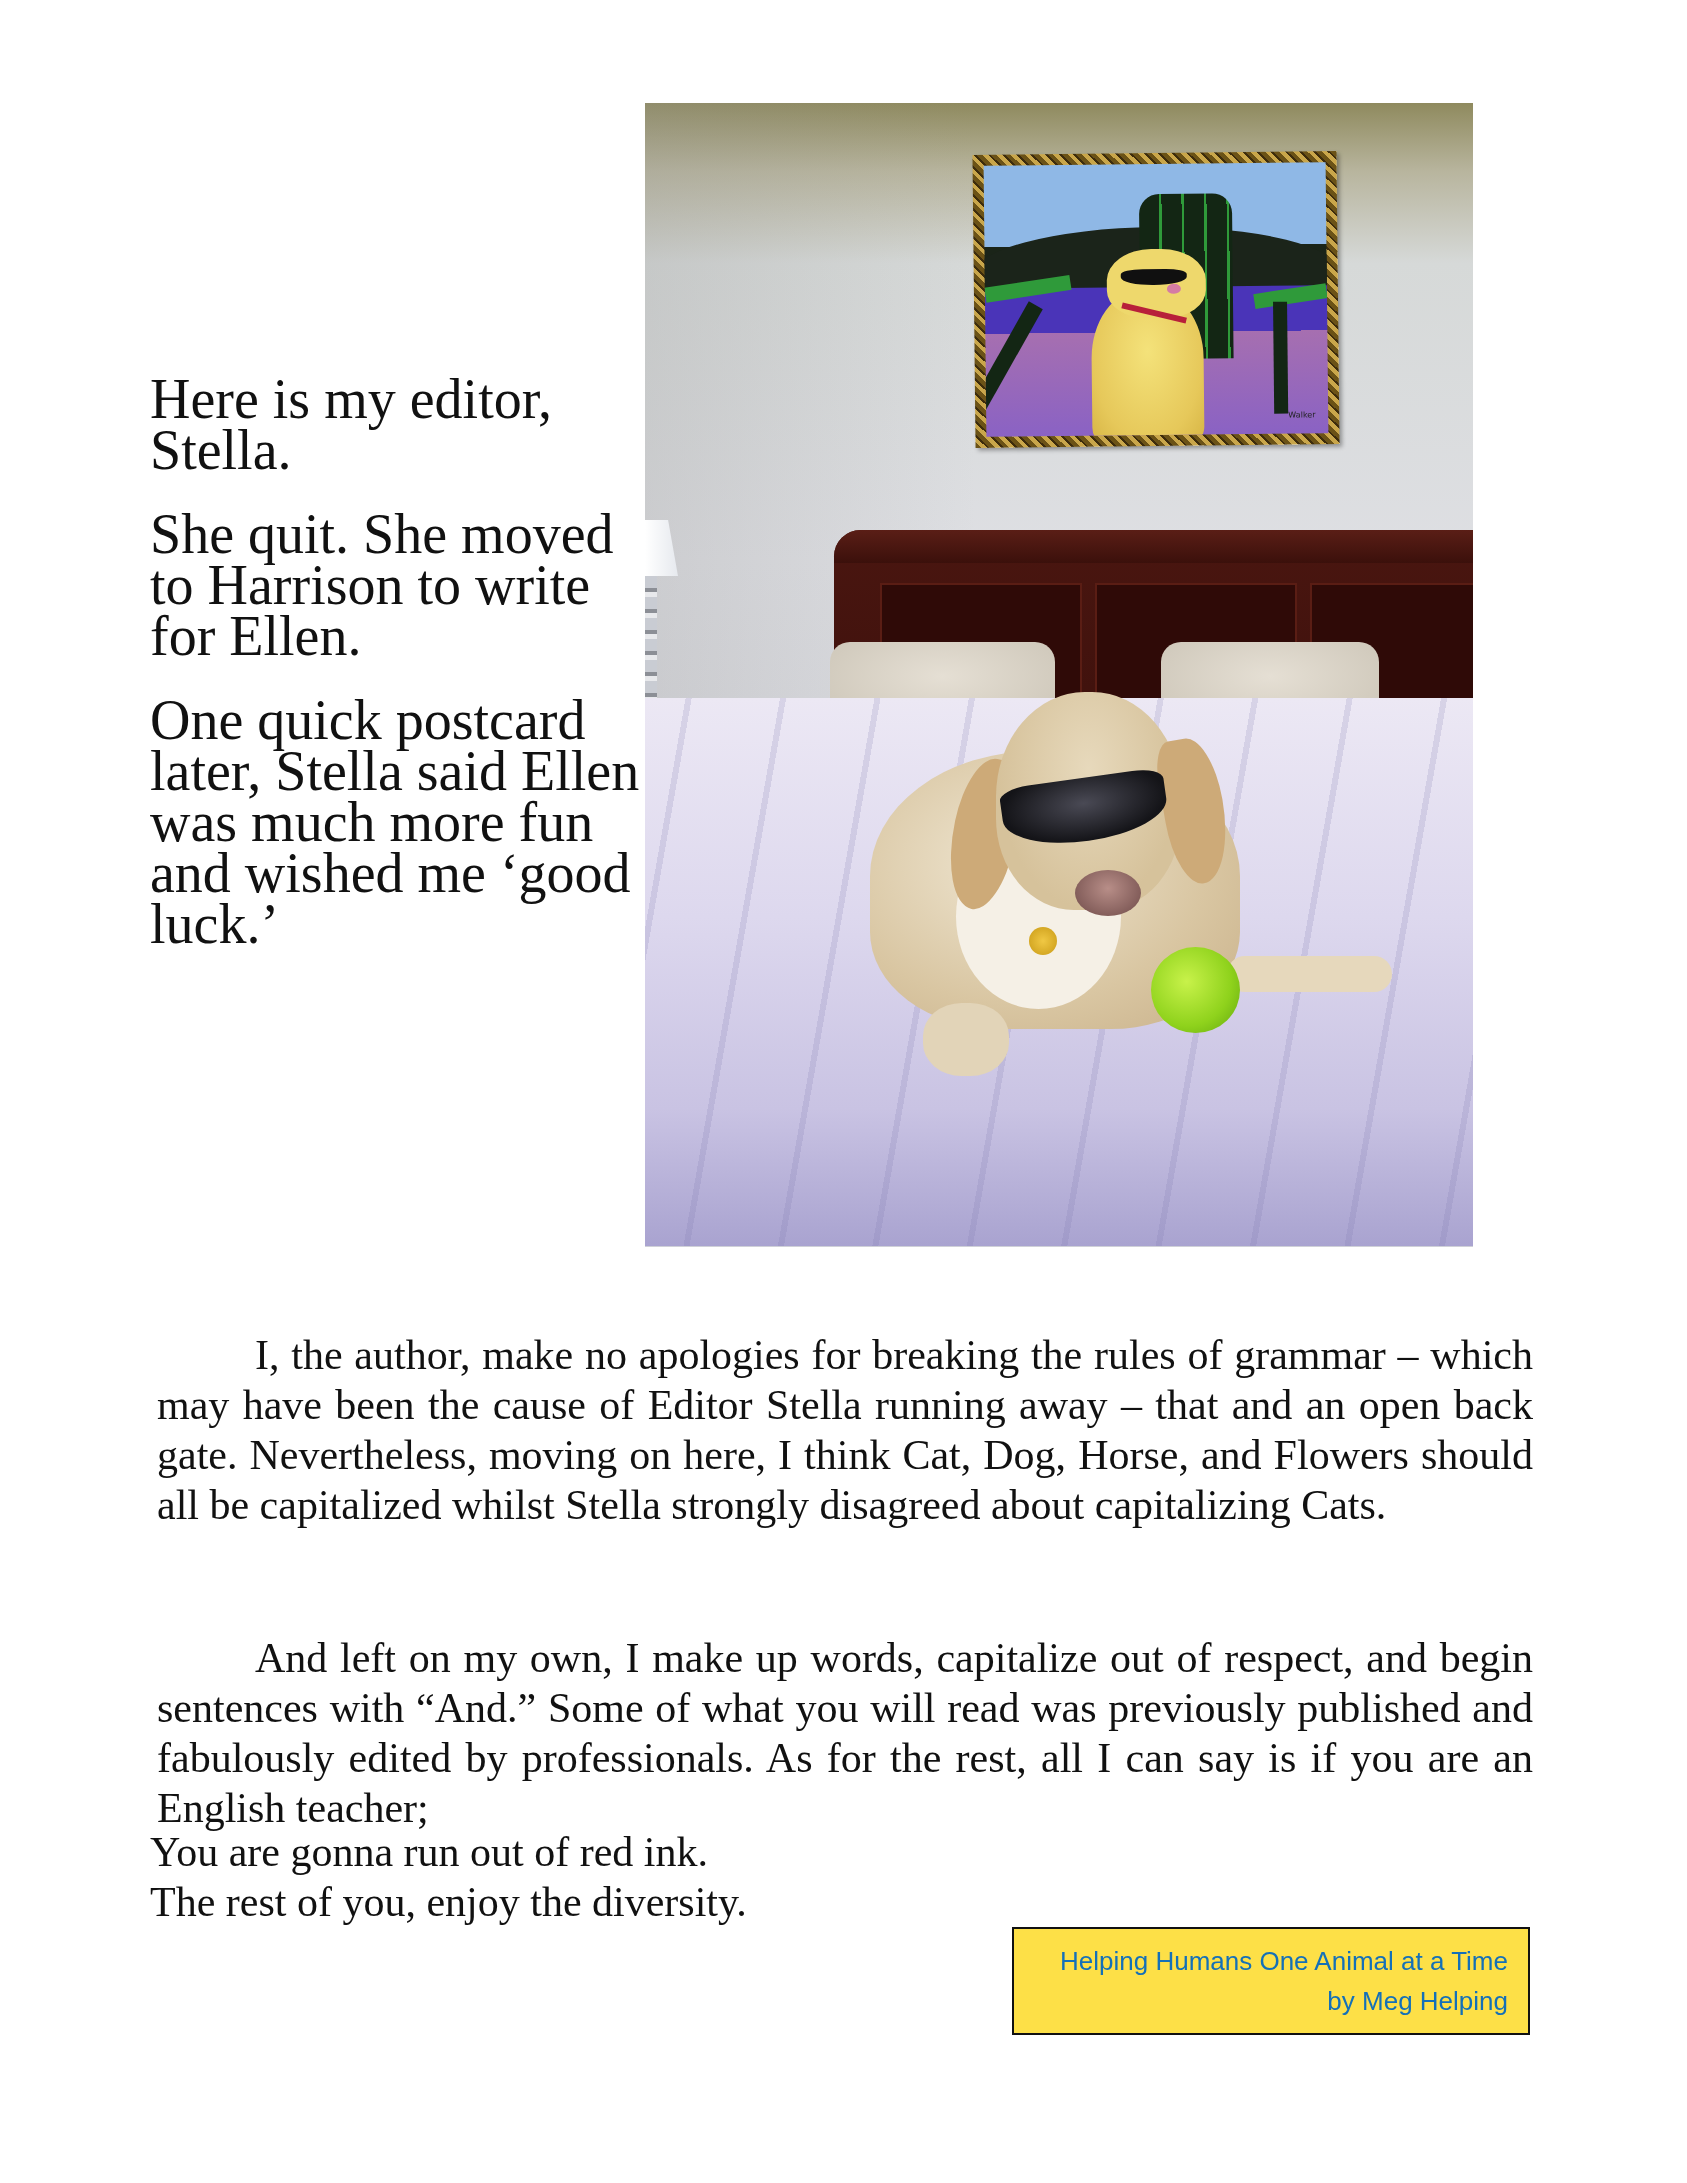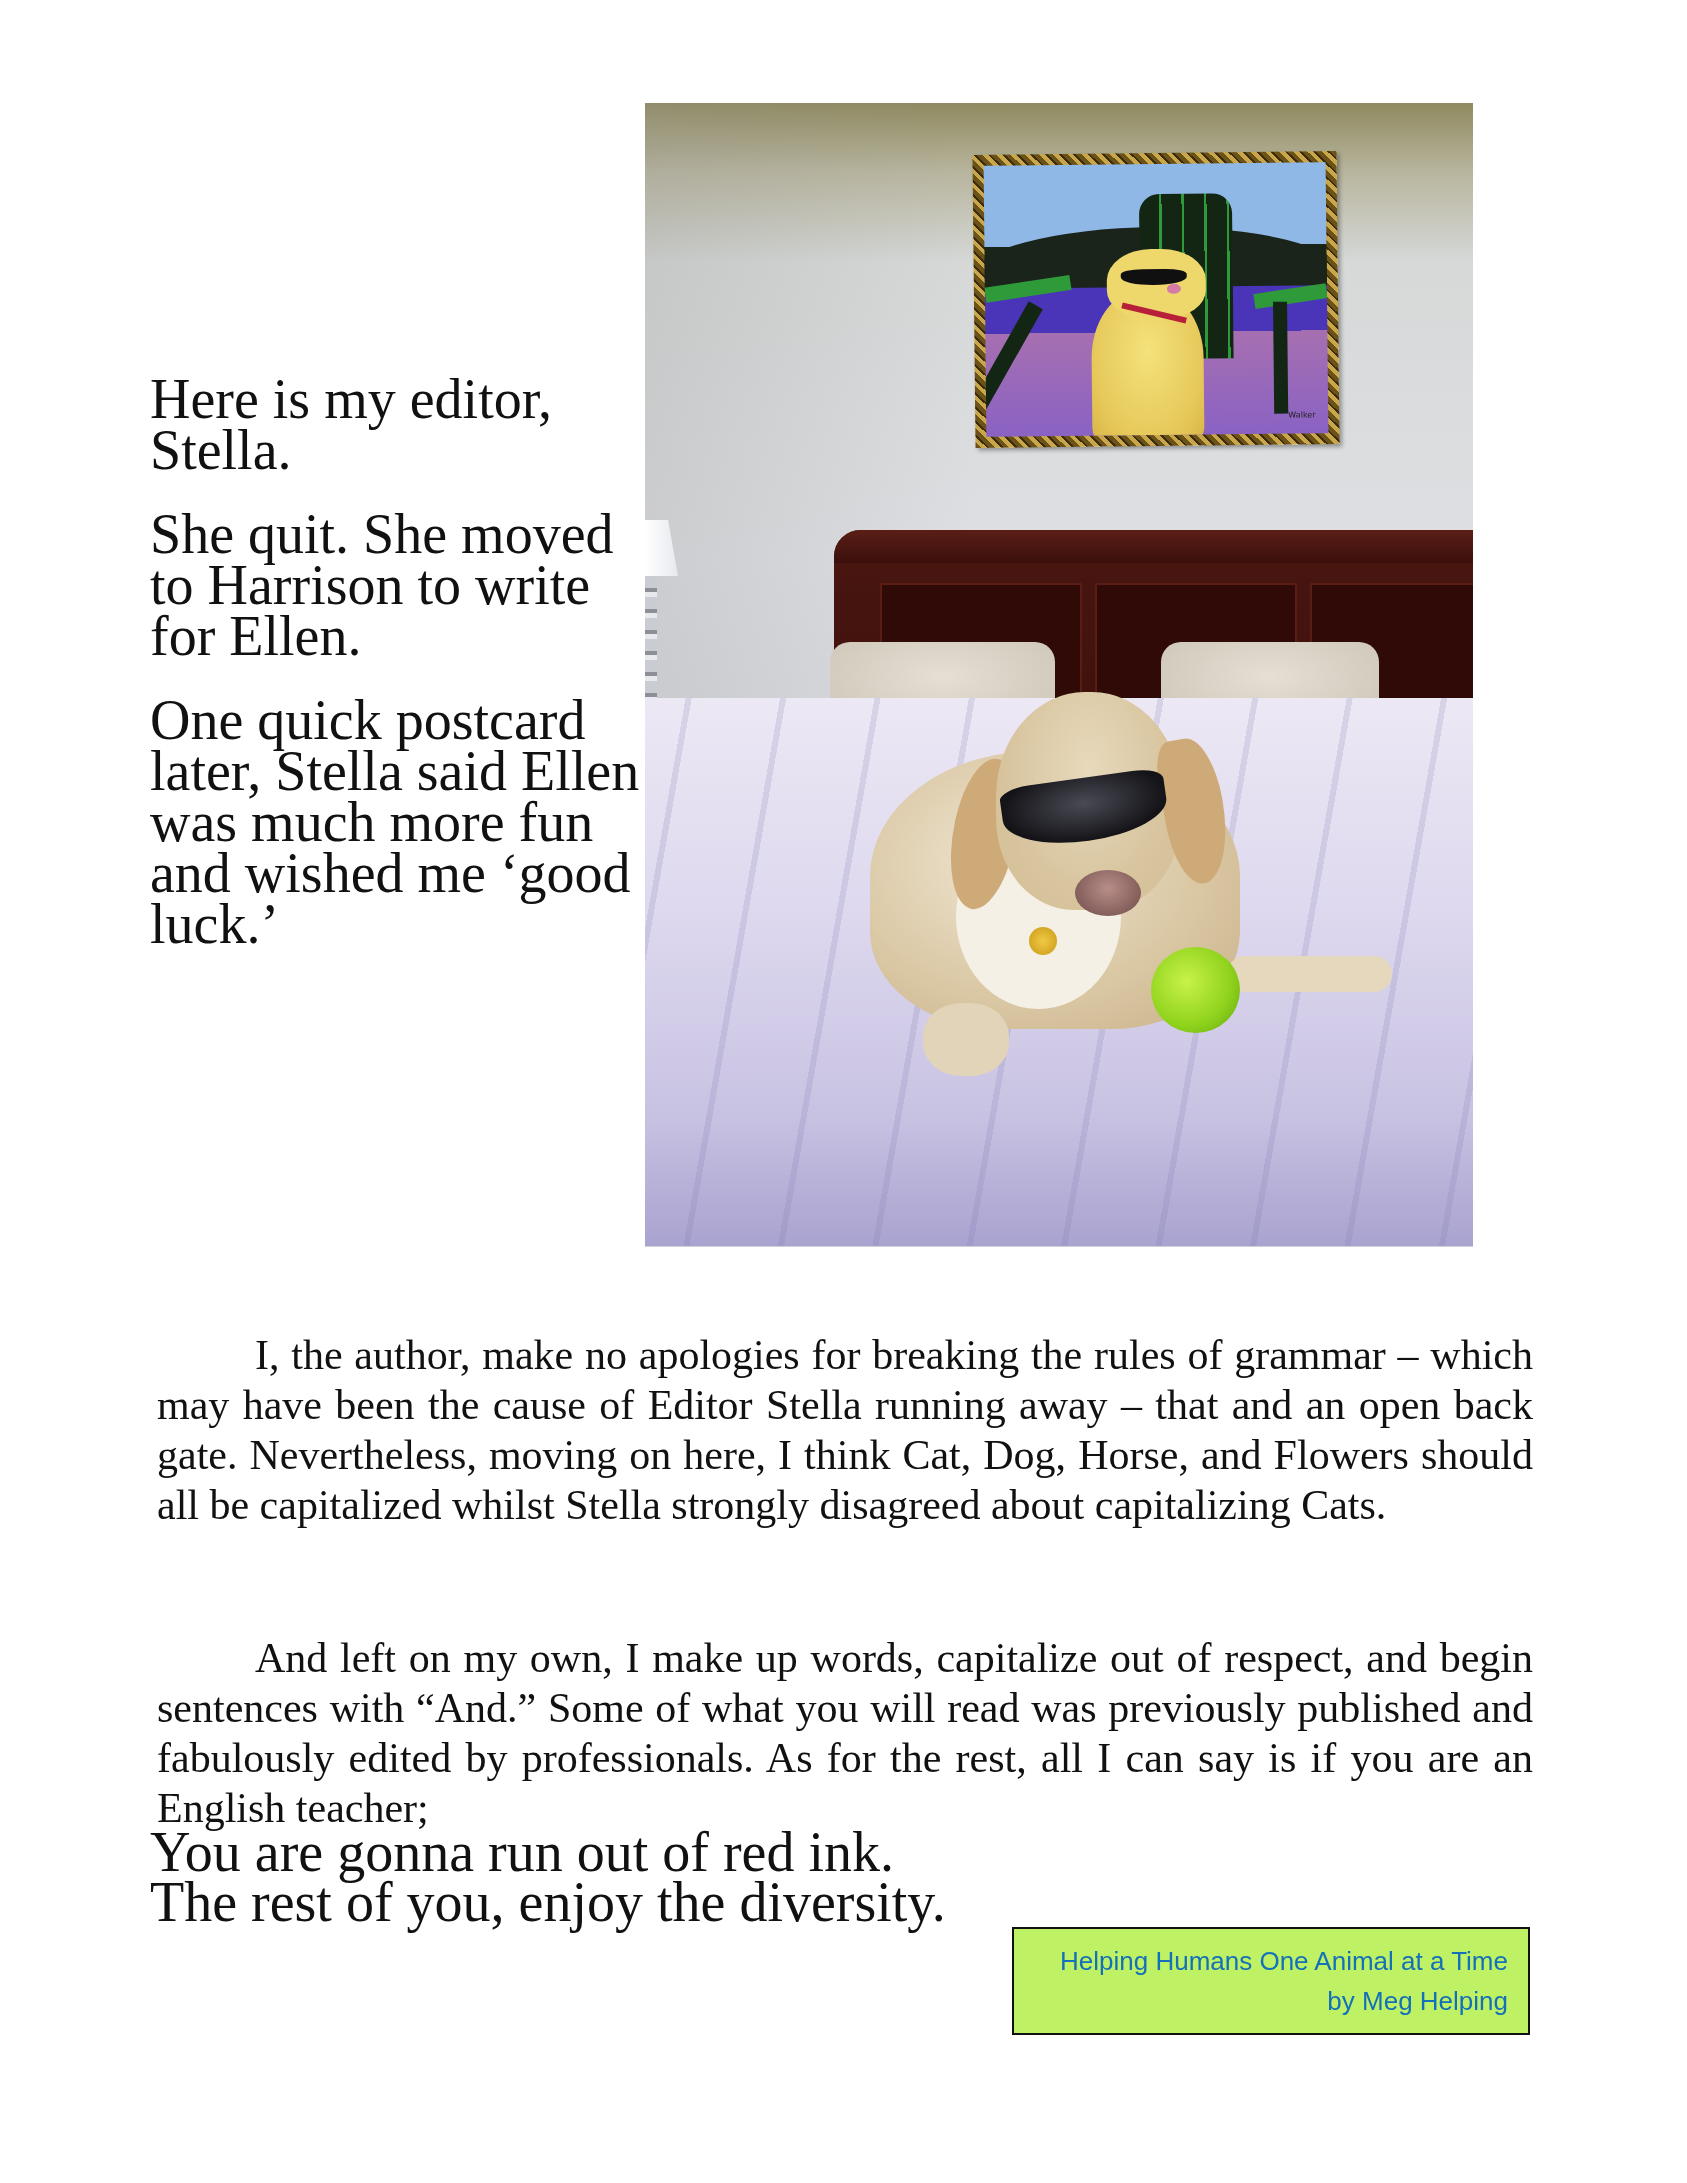--- a/index.html
+++ b/index.html
@@ -167,28 +167,28 @@
   .body-text {
     position: absolute; left: 150px; width: 1376px;
     font-size: 42px; line-height: 50px;
     text-align: justify; margin: 7px;
   }
   .indent { text-indent: 98px; }
   .p1 { top: 1323px; }
   .p2 { top: 1626px; }
   .closing {
     position: absolute; left: 150px; top: 1827px;
-    font-size: 56px; line-height: 50px;
+    font-size: 42px; line-height: 50px;
   }
   .closing div { white-space: nowrap; }
 
   
   .credit-box {
     position: absolute; left: 1012px; top: 1927px; width: 518px; height: 108px;
-    border: 2px solid #111; background: #bef264;
+    border: 2px solid #111; background: #fde047;
     font-family: "Liberation Sans", "DejaVu Sans", sans-serif;
     color: #1470b8; font-size: 26px; line-height: 40px;
     text-align: right; box-sizing: border-box;
     padding: 12px 20px 0 0;
   }
 </style>
 </head>
 <body>
 
 <div class="page">

